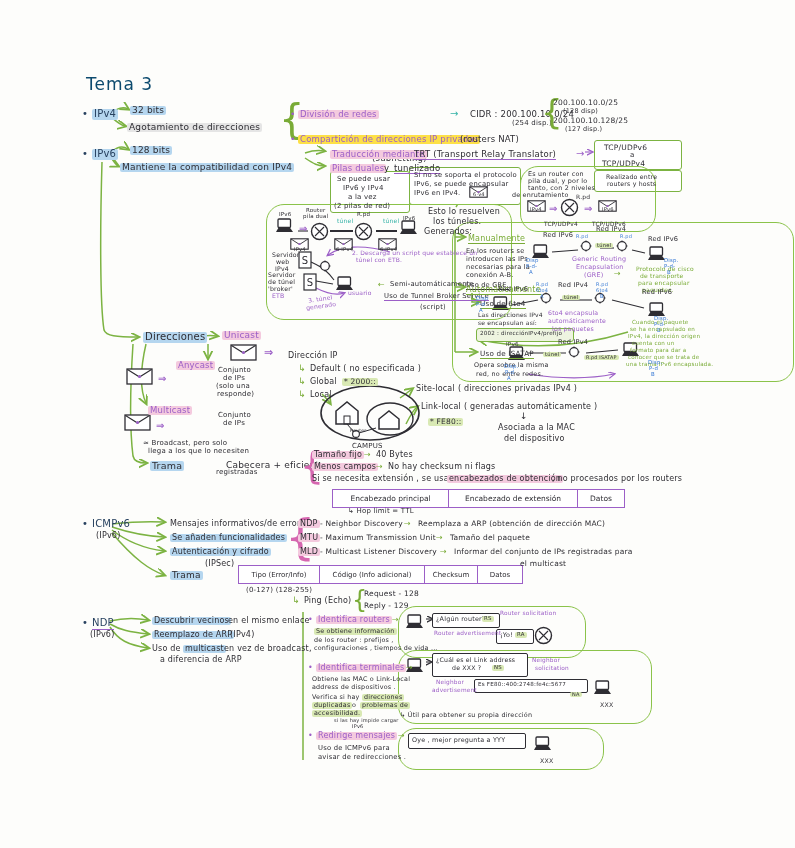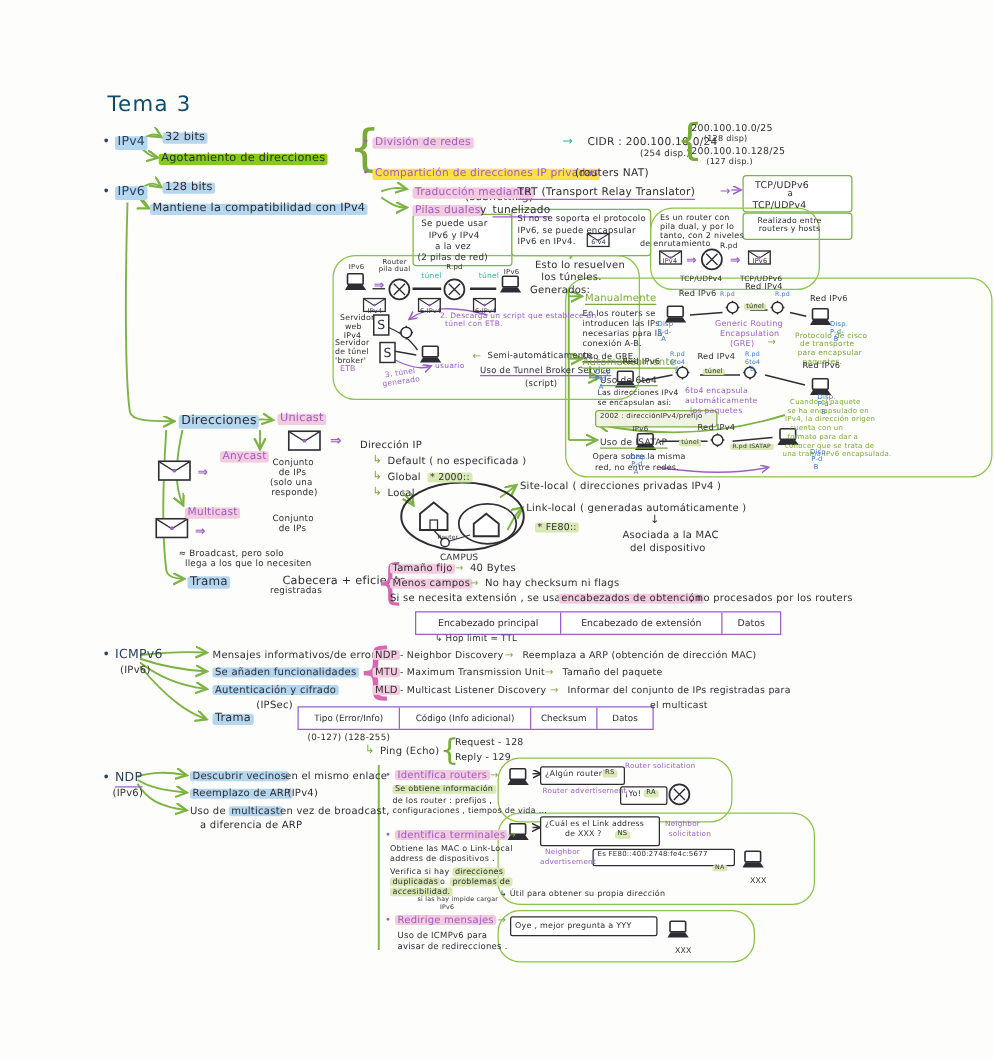--- a/index.html
+++ b/index.html
@@ -272,21 +272,21 @@
         <rect x="4" y="1" width="12.5" height="8.5" rx="1" fill="#fff" stroke="#2e2d33" stroke-width="1.3"></rect>
         <path d="M2,14 L19,14 L16.2,10 L4.3,10 Z" fill="#2e2d33"></path>
       </svg></div>
     <div class="icon" style="left: 532px; top: 736px;"><svg width="21" height="15" viewBox="0 0 21 15">
         <rect x="4" y="1" width="12.5" height="8.5" rx="1" fill="#fff" stroke="#2e2d33" stroke-width="1.3"></rect>
         <path d="M2,14 L19,14 L16.2,10 L4.3,10 Z" fill="#2e2d33"></path>
       </svg></div>
     <div class="note" style="left: 82px; top: 109px; font-size: 10px; color: rgb(39, 65, 95);">•</div>
     <div class="note hl" style="left: 92px; top: 109px; font-size: 10px; color: rgb(39, 65, 95); background: rgb(181, 214, 239);">IPv4</div>
     <div class="note hl" style="left: 130px; top: 106px; font-size: 9px; color: rgb(46, 45, 51); background: rgb(181, 214, 239);">32 bits</div>
-    <div class="note hl" style="left: 127px; top: 123px; font-size: 9px; color: rgb(46, 45, 51); background: #84cc16;">Agotamiento de direcciones</div>
+    <div class="note hl" style="left: 127px; top: 123px; font-size: 9px; color: rgb(46, 45, 51); background: #e5e5e5;">Agotamiento de direcciones</div>
     <div class="note" style="left: 279px; top: 98px; font-size: 40px; color: rgb(121, 171, 54);">{</div>
     <div class="note" style="left: 290px; top: 110px; font-size: 9px; color: rgb(156, 95, 199);">•</div>
     <div class="note hl" style="left: 298px; top: 110px; font-size: 8.5px; color: rgb(156, 95, 199); background: rgb(244, 202, 222);">División de redes</div>
     <div class="note" style="left: 372px; top: 110px; font-size: 8.5px; color: rgb(46, 45, 51); margin-top: 44px;">(subnetting)</div>
     <div class="note" style="left: 450px; top: 109px; font-size: 10px; color: rgb(53, 179, 168);">→</div>
     <div class="note" style="left: 470px; top: 110px; font-size: 8.5px; color: rgb(46, 45, 51);">CIDR : 200.100.10.0/24</div>
     <div class="note" style="left: 512px; top: 120px; font-size: 7px; color: rgb(46, 45, 51);">(254 disp.)</div>
     <div class="note" style="left: 541px; top: 95px; font-size: 34px; color: rgb(121, 171, 54);">{</div>
     <div class="note" style="left: 553px; top: 99px; font-size: 7.5px; color: rgb(46, 45, 51);">200.100.10.0/25</div>
     <div class="note" style="left: 563px; top: 108px; font-size: 6.5px; color: rgb(46, 45, 51);">(128 disp)</div>

